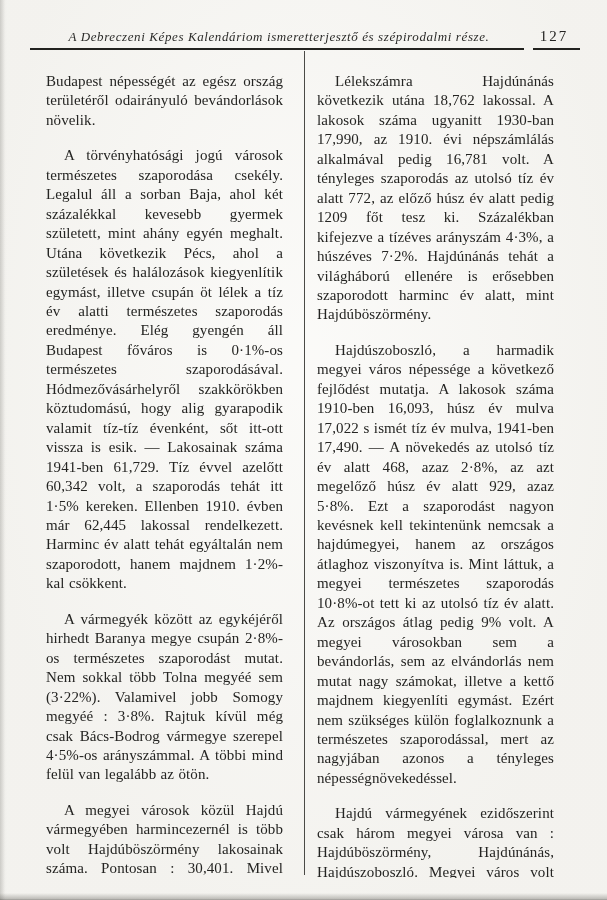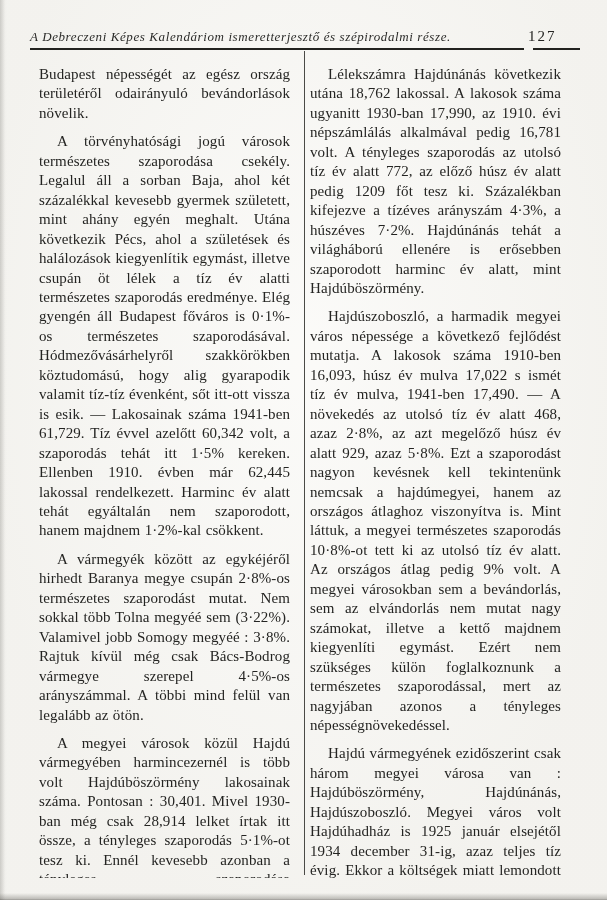--- a/index.html
+++ b/index.html
@@ -25,29 +25,30 @@
     position: absolute;
     top: 28px;
     left: 30px;
     right: 27px;
     height: 20px;
     display: flex;
     align-items: baseline;
   }
   .header-title {
     flex: 1;
+    text-align: center;
     font-style: italic;
     font-size: 13px;
     letter-spacing: 0.6px;
     color: #2b2b29;
     white-space: nowrap;
   }
   .page-number {
     width: 52px;
-    text-align: left;
+    text-align: center;
     font-size: 15px;
     letter-spacing: 2px;
     color: #242422;
   }
   .rule-main {
     position: absolute;
     top: 48px;
     left: 30px;
     width: 494px;
     height: 2px;
@@ -79,21 +80,21 @@
     overflow: hidden;
     font-size: 15px;
     line-height: 19.45px;
     text-align: justify;
     letter-spacing: 0.1px;
     word-spacing: 0.5px;
   }
   .col-left  { left: 30px; }
   .col-right { left: 301px; }
   .text-column p {
-    margin: 9px;
+    margin: 16px;
     text-indent: 18px;
   }
   .text-column p.no-indent {
     text-indent: 0;
   }
   
   .scan-edge-bottom {
     position: absolute;
     left: 0;
     right: 0;

